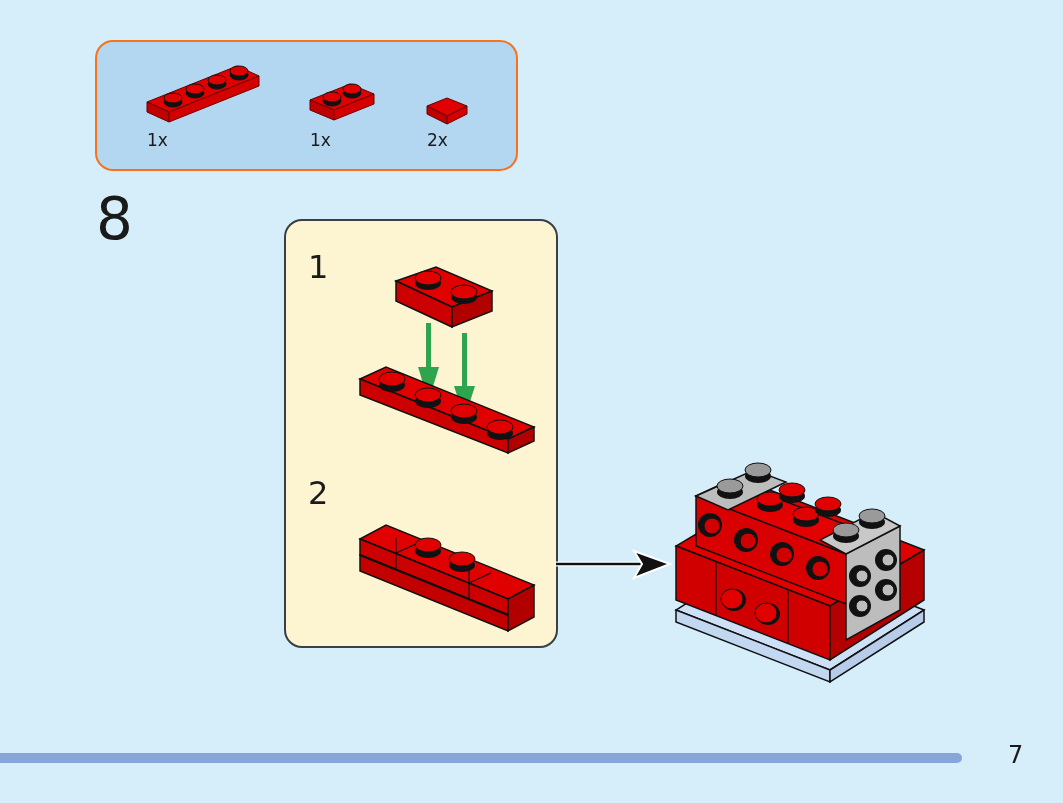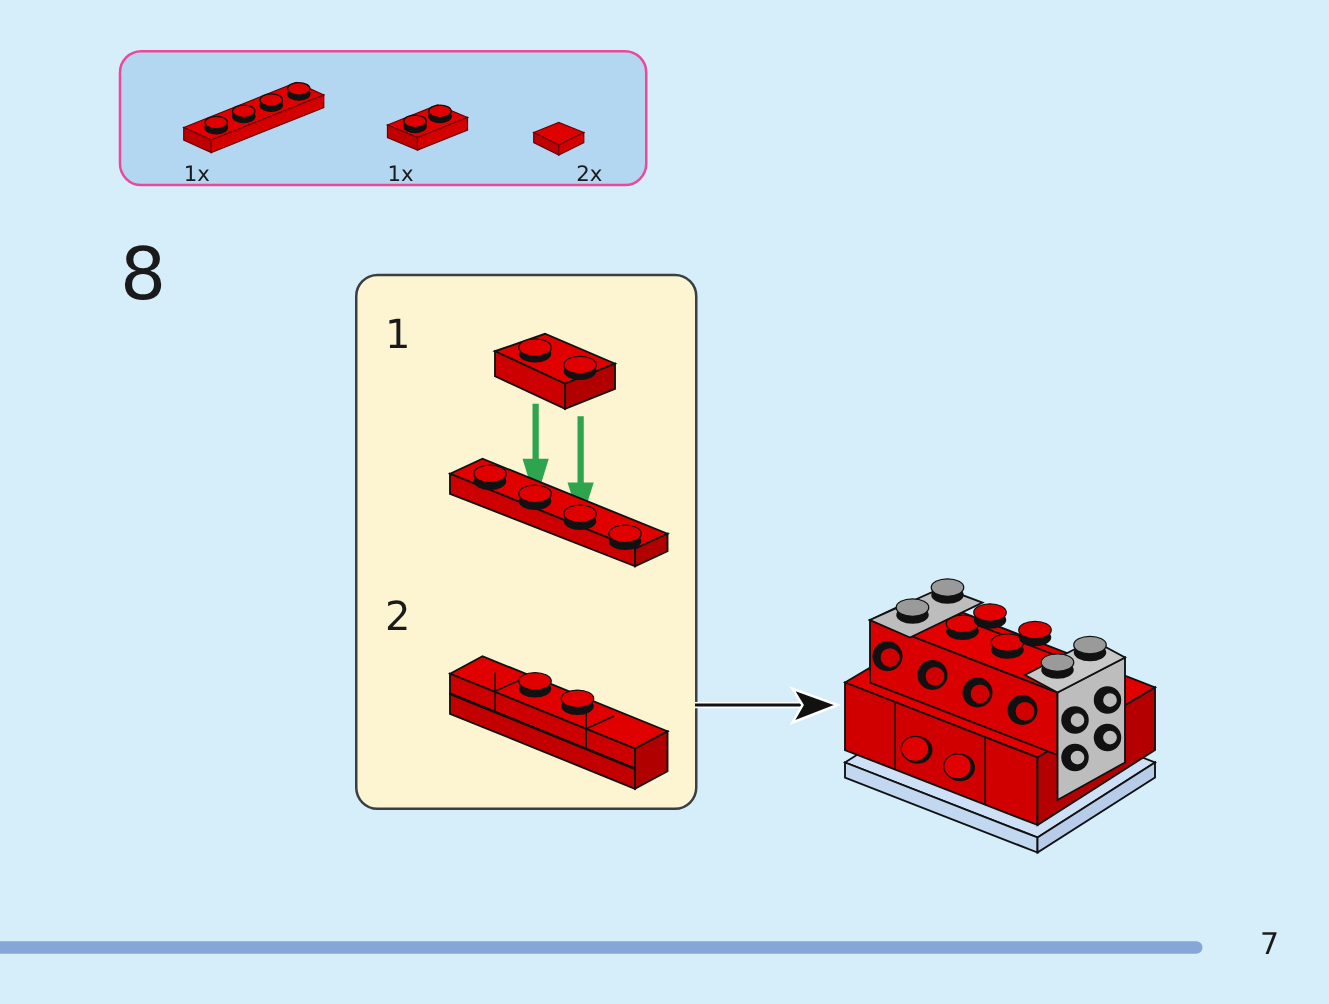--- a/index.html
+++ b/index.html
@@ -3,22 +3,22 @@
 <meta charset="utf-8">
 <style>
   html, body { margin:0; padding:0; }
   body {
     width:1063px; height:803px; overflow:hidden; position:relative;
     background:#d6edfa;
     font-family:"DejaVu Sans", sans-serif;
     color:#1a1a1a;
   }
   .parts-box {
-    position:absolute; left:95px; top:40px; width:423px; height:109px;
-    background:#b3d6f1; border:2px solid #ec4899; border-radius:18px; box-sizing:border-box;
+    position:absolute; left:95px; top:40px; width:423px; height:131px;
+    background:#b3d6f1; border:2px solid #f97316; border-radius:18px; box-sizing:border-box;
   }
   .part { position:absolute; }
   .part svg { position:absolute; left:0; top:0; overflow:visible; }
   .part-qty { position:absolute; font-size:17px; color:#1a1a1a; }
   .step-number {
     position:absolute; left:96px; top:190px; font-size:58px; line-height:1; color:#1a1a1a;
   }
   .sub-box {
     position:absolute; left:284px; top:219px; width:274px; height:429px;
     background:#fdf5d2; border:2px solid #3a3f45; border-radius:18px; box-sizing:border-box;
@@ -70,21 +70,21 @@
   </div>
   <span class="part-qty" style="left:213px;top:88px;">1x</span>
 
   <div class="part" style="left:330px;top:54px;">
     <svg width="45" height="32">
       <polygon points="0,10 20,2 40,10 20,20" fill="#e00000" stroke="#6a0000" stroke-width="1"></polygon>
       <polygon points="0,10 20,20 20,28 0,18" fill="#c00000" stroke="#6a0000" stroke-width="1"></polygon>
       <polygon points="20,20 40,10 40,18 20,28" fill="#d40000" stroke="#6a0000" stroke-width="1"></polygon>
     </svg>
   </div>
-  <span class="part-qty" style="left:330px;top:88px;margin-left:34px;">2x</span>
+  <span class="part-qty" style="left:330px;top:88px;">2x</span>
 </div>
 
 <div class="step-number">8</div>
 
 <div class="sub-box">
   <span class="sub-num" style="left:22px;top:30px;">1</span>
   <span class="sub-num" style="left:22px;top:256px;">2</span>
 
   <svg class="abs" style="left:70px;top:40px;" width="190" height="200">
 

